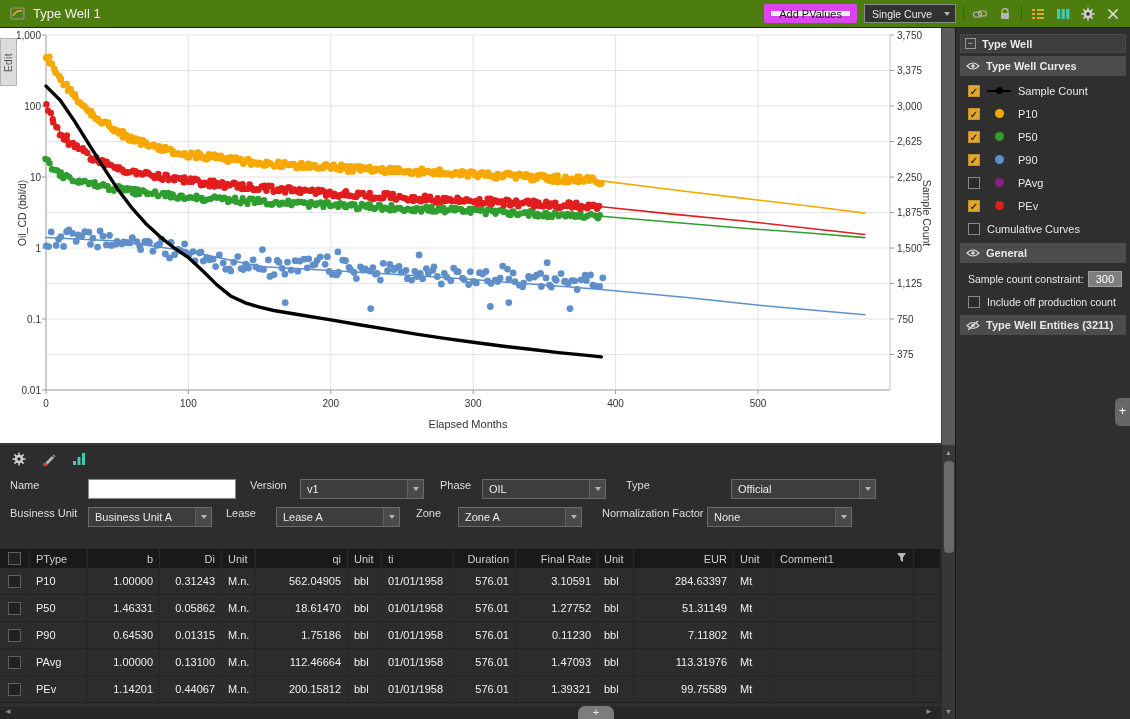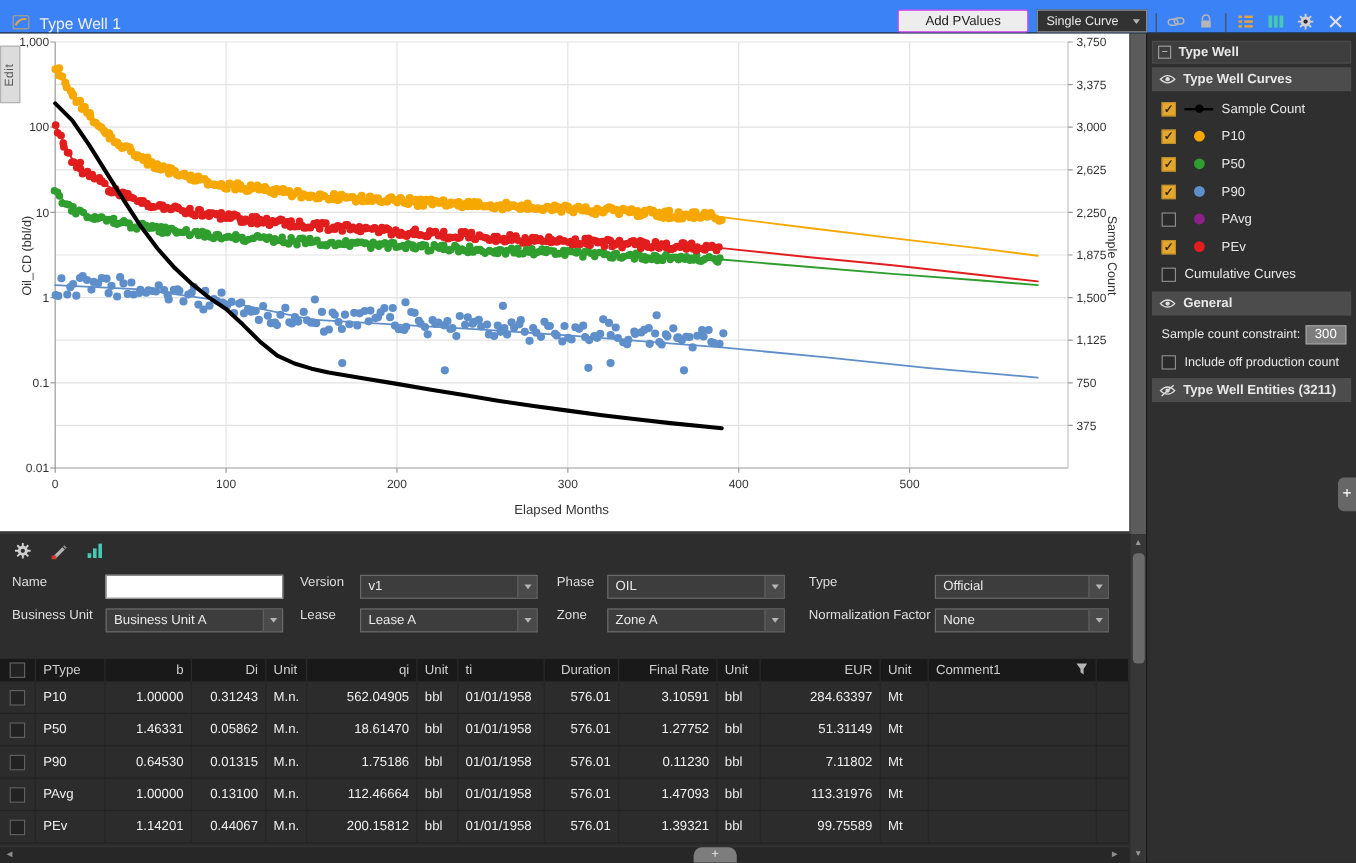--- a/index.html
+++ b/index.html
@@ -1,23 +1,23 @@
 <!DOCTYPE html>
 <html><head>
 <meta charset="utf-8">
 <style>
   * { margin:0; padding:0; box-sizing:border-box; }
   html,body { width:1130px; height:719px; overflow:hidden; background:#262626; font-family:"Liberation Sans", sans-serif; }
   .app { position:relative; width:1130px; height:719px; display:flex; flex-direction:column; }
 
   
-  .titlebar { height:28px; background:#3b82f6; border-bottom:1px solid #1d1d1d; display:flex; align-items:flex-end; gap:7px; padding:0 8px; flex:none; }
+  .titlebar { height:28px; background:#4d7c0f; border-bottom:1px solid #1d1d1d; display:flex; align-items:center; gap:7px; padding:0 8px; flex:none; }
   .titlebar .title { color:#f0f0f0; font-size:13px; }
   .spacer { flex:1; }
-  .btn-light { background:#ededed; border:1px solid #d946ef; color:#1d1d1d; font-size:11px; height:19px; padding:0 22px; border-radius:2px; display:flex; align-items:center; }
+  .btn-light { background:#ededed; border:7px solid #d946ef; color:#1d1d1d; font-size:11px; height:19px; padding:0 8px; border-radius:2px; display:flex; align-items:center; }
   .tb-select { display:flex; align-items:center; justify-content:space-between; background:#323232; border:1px solid #8a8a8a; height:19px; width:92px; color:#e8e8e8; font-size:10.5px; padding:0 5px 0 7px; }
   .caret { width:0; height:0; border-left:3.5px solid transparent; border-right:3.5px solid transparent; border-top:4px solid #b5b5b5; }
   .tb-icon { width:18px; height:18px; display:flex; align-items:center; justify-content:center; }
   .tb-sep { width:1px; height:16px; background:#4d4d4d; }
 
   
   .main { flex:1; display:flex; min-height:0; }
   .left-col { width:941px; display:flex; flex-direction:column; flex:none; }
 
   
@@ -25,21 +25,21 @@
   .edit-tab { position:absolute; left:0; top:10px; width:17px; height:48px; background:#dcdcdc; border:1px solid #b3b3b3; color:#555; font-size:10px; display:flex; align-items:center; justify-content:center; z-index:5; cursor:pointer; }
   .edit-tab span { transform:rotate(-90deg); letter-spacing:.5px; }
 
   
   .bottom { flex:1; background:#2d2d2d; border-top:2px solid #3a3a3a; position:relative; font-size:11px; color:#e6e6e6; }
   .toolbar { height:28px; display:flex; align-items:center; gap:12px; padding-left:10px; }
   .form-row { display:flex; height:22px; margin:6px 0 0 10px; }
   .lbl { color:#dedede; font-size:11px; }
   .w78 { width:78px; } .w50 { width:50px; margin-left:14px; } .w42 { width:42px; margin-left:16px; } .w105 { width:105px; margin-left:20px; }
   .txt-input { width:148px; height:20px; background:#ffffff; border:1px solid #8a8a8a; font-size:11px; padding:0 5px; color:#111; }
-  .dd { width:148px; height:20px; background:#3d3d3d; border:1px solid #6a6a6a; display:flex; align-items:center; color:#eaeaea; font-size:11px; }
+  .dd { width:124px; height:20px; background:#3d3d3d; border:1px solid #6a6a6a; display:flex; align-items:center; color:#eaeaea; font-size:11px; }
   .dd .txt { flex:1; padding-left:6px; white-space:nowrap; overflow:hidden; }
   .dd .arr { width:16px; height:100%; background:#4a4a4a; border-left:1px solid #5f5f5f; display:flex; align-items:center; justify-content:center; }
   .dd-type { width:145px; }
 
   
   .grid { margin-top:20px; }
   .grid-cols { display:grid; grid-template-columns:30px 58px 72px 62px 34px 92px 34px 72px 62px 82px 36px 100px 40px 140px 1fr; }
   .grid-head { background:#191919; color:#cfcfcf; height:19px; font-size:11px; }
   .hcell { display:flex; align-items:center; padding:0 6px; border-right:1px solid #2a2a2a; overflow:hidden; }
   .hcell.r { justify-content:flex-end; } .hcell.c { justify-content:center; }

